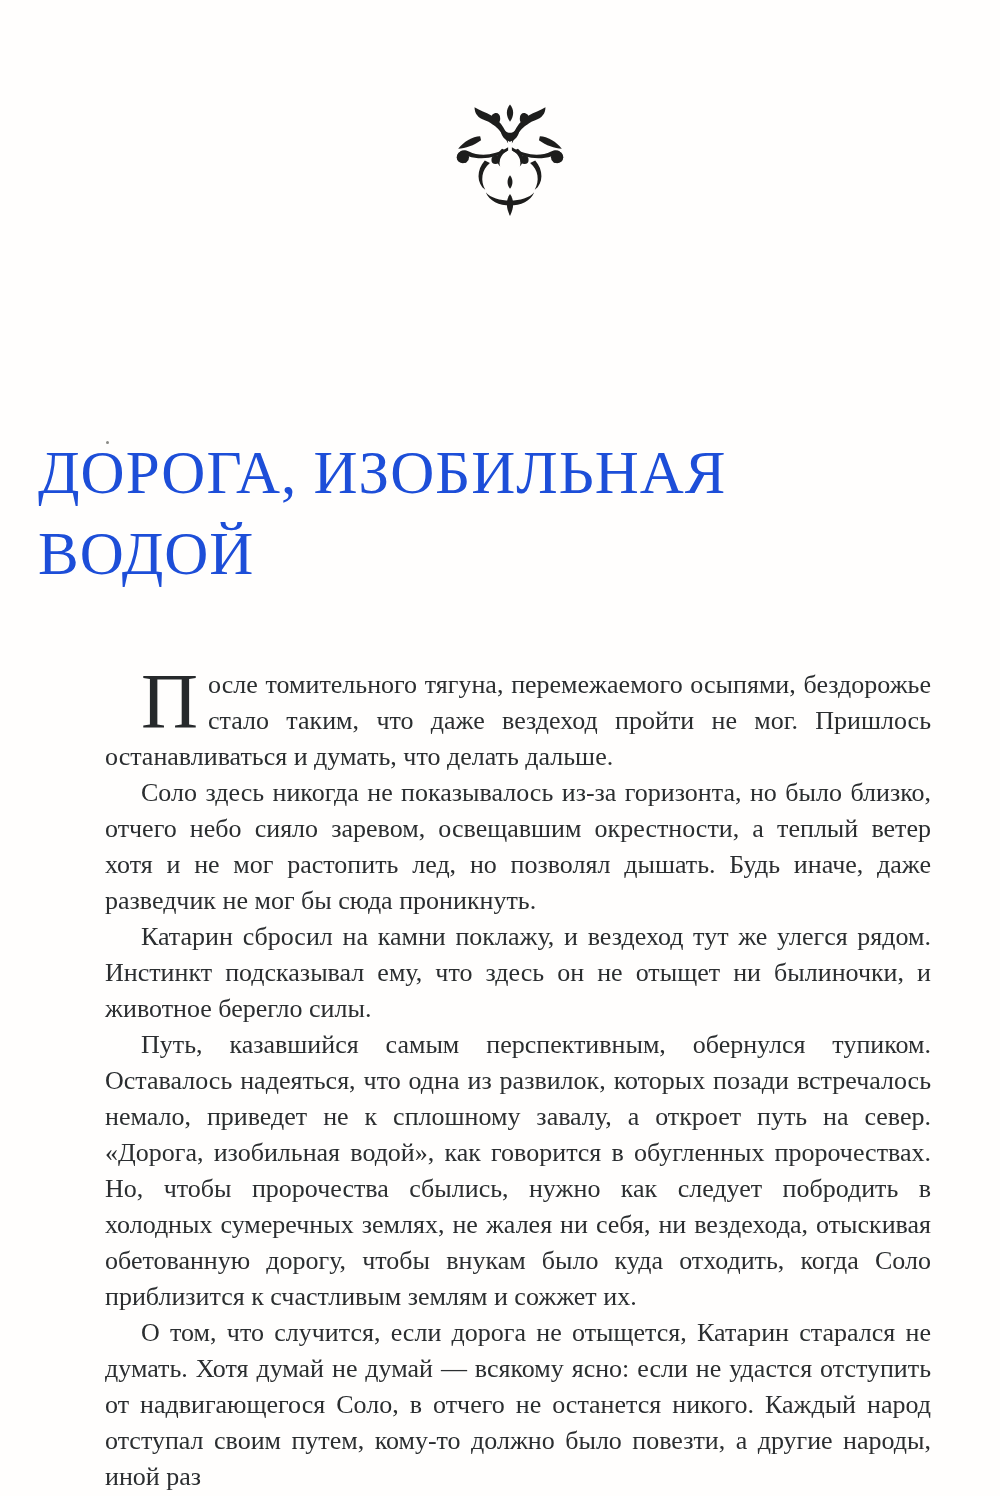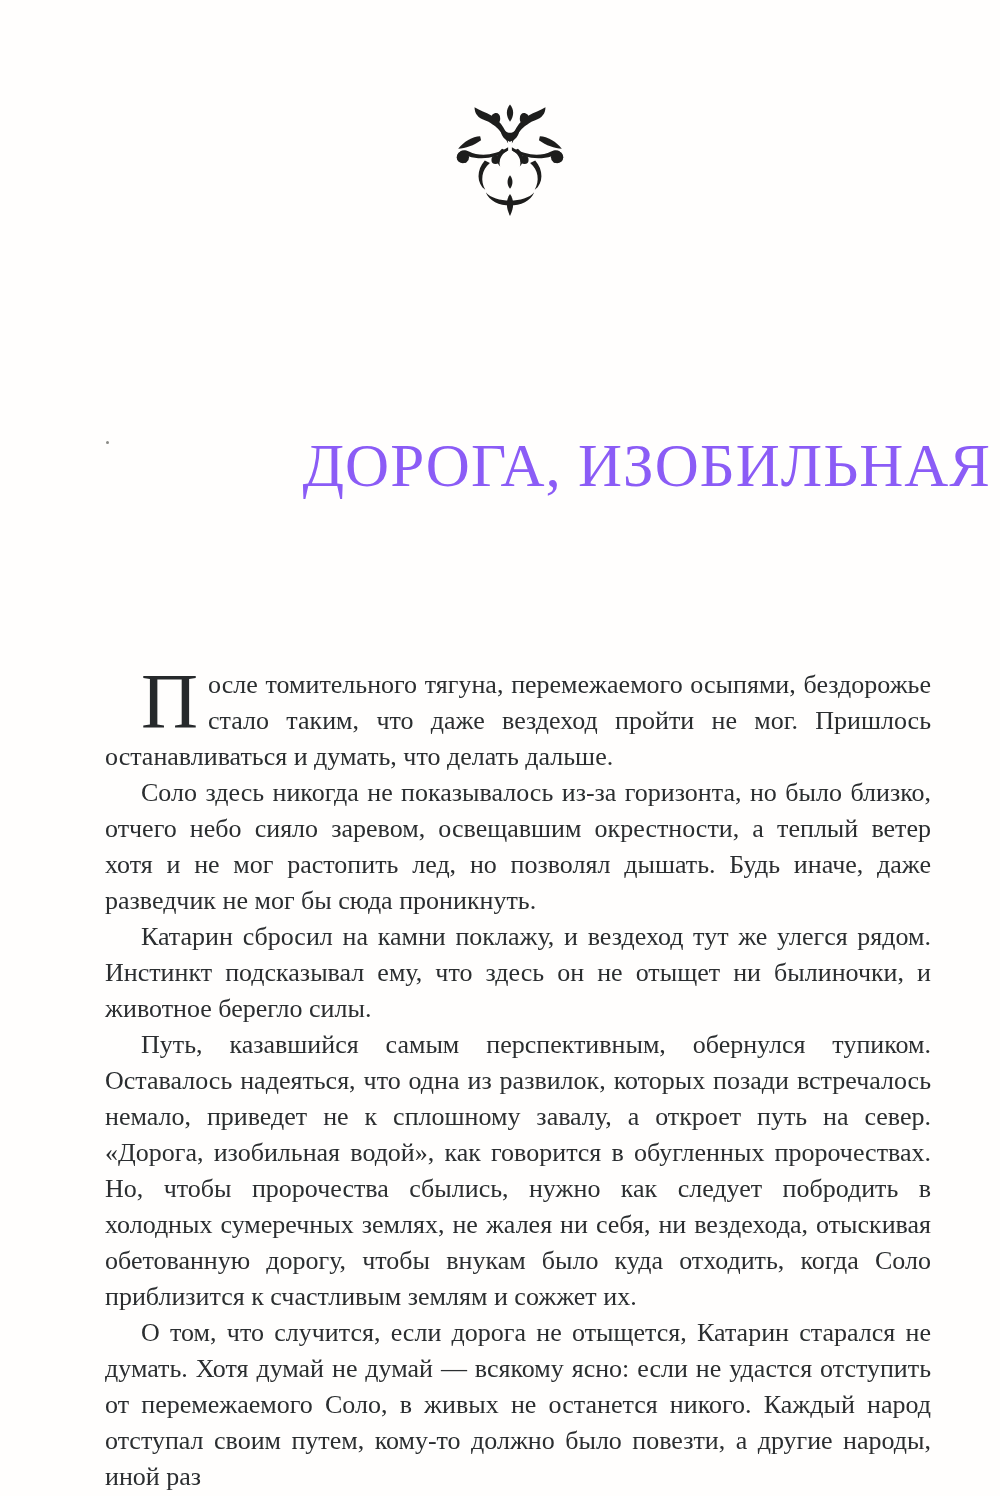--- a/index.html
+++ b/index.html
@@ -22,27 +22,27 @@
     left: 454px;
     width: 112px;
     height: 124px;
   }
   .ornament svg { display: block; width: 112px; height: 124px; }
   .chapter-title {
     position: absolute;
     top: 424px;
     left: 30px;
     width: 960px;
-    margin: 1px;
-    text-align: right;
+    margin: 8px;
+    text-align: left;
     font-weight: normal;
     font-size: 61px;
     line-height: 81px;
     letter-spacing: 1px;
-    color: #8b5cf6;
+    color: #1d4ed8;
   }
   .body-text {
     position: absolute;
     top: 667px;
     left: 105px;
     width: 826px;
     font-size: 26px;
     line-height: 36px;
     color: #2b2e30;
     text-align: justify;
@@ -98,23 +98,24 @@
           <circle cx="44.5" cy="59.5" r="4.4"></circle>
           <path d="M51.5 47.5 C45 52.5 44 61 49.5 66.5 C47.5 60.5 50 54 56.5 49.8 Z"></path>
         </g>
         <use href="#lh" transform="translate(120,0) scale(-1,1)"></use>
       </g>
     </svg>
   </div>
 
   <h1 class="chapter-title">
     <span>ДОРОГА, ИЗОБИЛЬНАЯ</span><br>
+    <span>ВОДОЙ</span>
   </h1>
 
   <div class="body-text">
     <p><span class="drop-cap">П</span><span>осле томительного тягуна, перемежаемого осыпями, бездорожье стало таким, что даже вездеход пройти не мог. Пришлось останавливаться и думать, что делать дальше.</span></p>
     <p class="indented">Соло здесь никогда не показывалось из-за горизонта, но было близко, отчего небо сияло заревом, освещавшим окрестности, а теплый ветер хотя и не мог растопить лед, но позволял дышать. Будь иначе, даже разведчик не мог бы сюда проникнуть.</p>
     <p class="indented">Катарин сбросил на камни поклажу, и вездеход тут же улегся рядом. Инстинкт подсказывал ему, что здесь он не отыщет ни былиночки, и животное берегло силы.</p>
     <p class="indented">Путь, казавшийся самым перспективным, обернулся тупиком. Оставалось надеяться, что одна из развилок, которых позади встречалось немало, приведет не к сплошному завалу, а откроет путь на север. «Дорога, изобильная водой», как говорится в обугленных пророчествах. Но, чтобы пророчества сбылись, нужно как следует побродить в холодных сумеречных землях, не жалея ни себя, ни вездехода, отыскивая обетованную дорогу, чтобы внукам было куда отходить, когда Соло приблизится к счастливым землям и сожжет их.</p>
-    <p class="indented">О том, что случится, если дорога не отыщется, Катарин старался не думать. Хотя думай не думай — всякому ясно: если не удастся отступить от перемежаемого Соло, в живых не останется никого. Каждый народ отступал своим путем, кому-то должно было повезти, а другие народы, иной раз</p>
+    <p class="indented">О том, что случится, если дорога не отыщется, Катарин старался не думать. Хотя думай не думай — всякому ясно: если не удастся отступить от надвигающегося Соло, в отчего не останется никого. Каждый народ отступал своим путем, кому-то должно было повезти, а другие народы, иной раз</p>
   </div>
 
 </div>
 
 </body></html>

